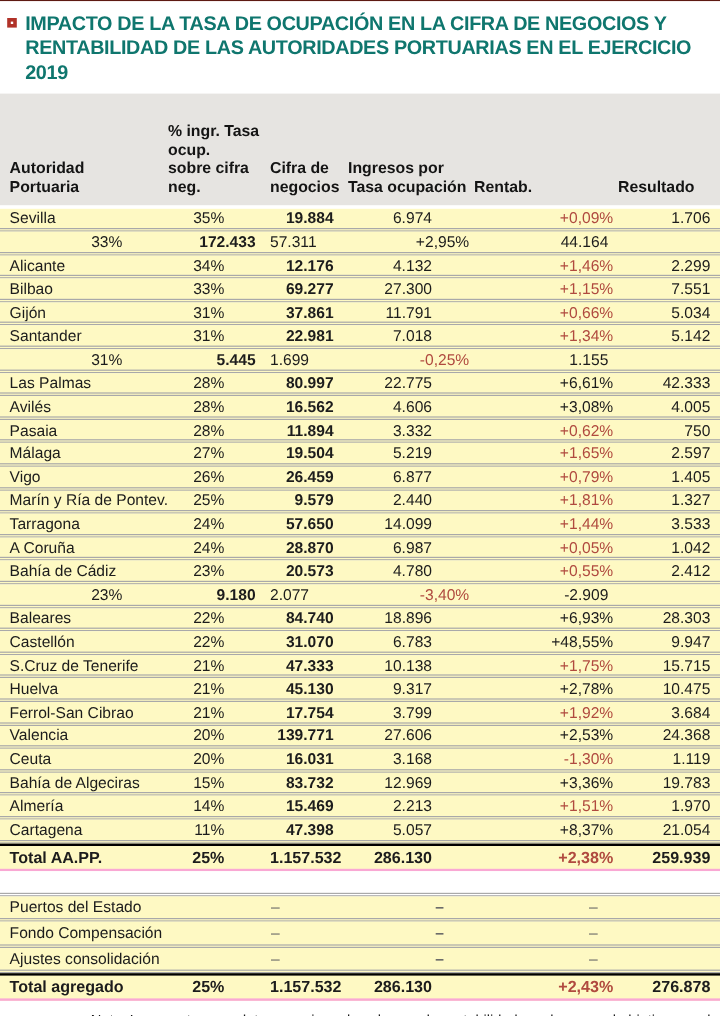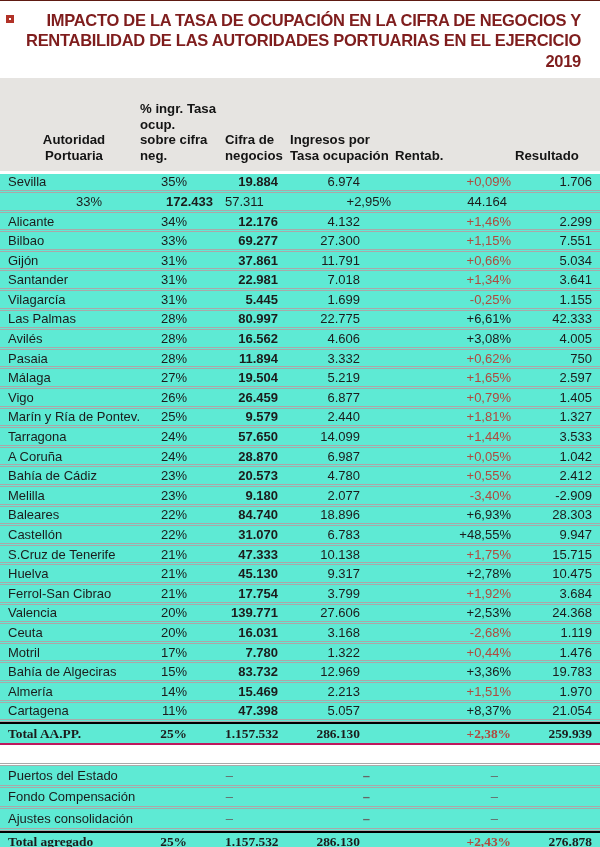--- a/index.html
+++ b/index.html
@@ -14,45 +14,45 @@
     width:600px;height:847px;background:#ffffff;
     font-family:"Liberation Sans","DejaVu Sans",sans-serif;
     color:var(--ink);overflow:hidden;
   }
   .page{width:600px;height:847px;display:flex;flex-direction:column;}
   .topbar{height:7px;background:var(--red-bar);border-top:1px solid #5e1a12;}
   .titlewrap{display:flex;align-items:flex-start;padding:9px 14px 7px 6px;background:#fff;}
   .sq{width:8px;height:8px;border:3px solid #b13228;background:#fff;margin:5px 7px 0 0;flex:0 0 auto;}
   .title{
     font-size:16.5px;font-weight:bold;line-height:1.24;letter-spacing:-0.3px;
-    color:#7f1d1d;width:560px;text-align:right;
+    color:#0f766e;width:560px;
   }
   .grid{display:grid;grid-template-columns:140px 85px 65px 105px 120px 85px;}
   .band{
     background:var(--band);padding:6px 0 7px 0;margin-bottom:3px;
     align-items:end;
   }
   .hc{font-size:13.2px;font-weight:bold;line-height:1.18;text-align:left;}
-  .hc.c0{text-align:center;padding-left:8px;}
+  .hc.c0{text-align:left;padding-left:8px;}
   .hc.c1{padding-right:4px;}
   .hc.c2{padding-right:4px;margin-top:48px;}
   .hc.c3{padding-right:4px;}
   .hc.c4{padding-right:6px;}
   .hc.c5{padding-right:8px;}
-  .row{align-items:center;height:19.6px;border-bottom:3px double var(--sep);background:#5eead4;}
+  .row{align-items:center;height:19.6px;border-bottom:3px double var(--sep);background:#fef9c3;}
   .cell{font-size:13px;text-align:right;color:#1c1c1c;white-space:nowrap;overflow:hidden;}
   .cell.c0{text-align:left;padding-left:8px;}
   .cell.c1{padding-right:38px;}
   .cell.c2{padding-right:12px;font-weight:bold;}
   .cell.c3{padding-right:35px;}
   .cell.c4{padding-right:4px;}
   .cell.c5{padding-right:8px;}
   .cell.red{color:var(--red-text);}
   .cell.dash{color:#666;}
-  .row.total{height:23px;border-top:2px solid #000;border-bottom:2px solid #be185d;font-family:Liberation Serif, serif;}
+  .row.total{height:23px;border-top:2px solid #000;border-bottom:2px solid #f9a8d4;}
   .row.total .cell{font-weight:bold;font-size:13.4px;}
   .spacer{height:21px;border-bottom:3px double var(--sep);background:#fff;}
   .row.adj{height:21.5px;gap:46px;}
   .foot{
     padding:8px 8px 2px 30px;text-align:right;
     font-size:12.2px;line-height:1.32;color:#161616;
   }
   .bottombar{height:3px;background:#1c1c1c;margin-top:2px;}
 </style>
 </head>
@@ -130,24 +130,23 @@
         <div class="cell c3">11.791</div>
         <div class="cell c4 red">+0,66%</div>
         <div class="cell c5">5.034</div>
       </div>
       <div class="row grid">
         <div class="cell c0">Santander</div>
         <div class="cell c1">31%</div>
         <div class="cell c2">22.981</div>
         <div class="cell c3">7.018</div>
         <div class="cell c4 red">+1,34%</div>
-        <div class="cell c5">3.641</div>
-      </div>
-      <div class="row grid">
-        <div class="cell c0">Vilagarcía</div>
+        <div class="cell c5">5.142</div>
+      </div>
+      <div class="row grid">
         <div class="cell c1">31%</div>
         <div class="cell c2">5.445</div>
         <div class="cell c3">1.699</div>
         <div class="cell c4 red">-0,25%</div>
         <div class="cell c5">1.155</div>
       </div>
       <div class="row grid">
         <div class="cell c0">Las Palmas</div>
         <div class="cell c1">28%</div>
         <div class="cell c2">80.997</div>
@@ -213,21 +212,20 @@
       </div>
       <div class="row grid">
         <div class="cell c0">Bahía de Cádiz</div>
         <div class="cell c1">23%</div>
         <div class="cell c2">20.573</div>
         <div class="cell c3">4.780</div>
         <div class="cell c4 red">+0,55%</div>
         <div class="cell c5">2.412</div>
       </div>
       <div class="row grid">
-        <div class="cell c0">Melilla</div>
         <div class="cell c1">23%</div>
         <div class="cell c2">9.180</div>
         <div class="cell c3">2.077</div>
         <div class="cell c4 red">-3,40%</div>
         <div class="cell c5">-2.909</div>
       </div>
       <div class="row grid">
         <div class="cell c0">Baleares</div>
         <div class="cell c1">22%</div>
         <div class="cell c2">84.740</div>
@@ -273,30 +271,22 @@
         <div class="cell c2">139.771</div>
         <div class="cell c3">27.606</div>
         <div class="cell c4">+2,53%</div>
         <div class="cell c5">24.368</div>
       </div>
       <div class="row grid">
         <div class="cell c0">Ceuta</div>
         <div class="cell c1">20%</div>
         <div class="cell c2">16.031</div>
         <div class="cell c3">3.168</div>
-        <div class="cell c4 red">-2,68%</div>
+        <div class="cell c4 red">-1,30%</div>
         <div class="cell c5">1.119</div>
-      </div>
-      <div class="row grid">
-        <div class="cell c0">Motril</div>
-        <div class="cell c1">17%</div>
-        <div class="cell c2">7.780</div>
-        <div class="cell c3">1.322</div>
-        <div class="cell c4 red">+0,44%</div>
-        <div class="cell c5">1.476</div>
       </div>
       <div class="row grid">
         <div class="cell c0">Bahía de Algeciras</div>
         <div class="cell c1">15%</div>
         <div class="cell c2">83.732</div>
         <div class="cell c3">12.969</div>
         <div class="cell c4">+3,36%</div>
         <div class="cell c5">19.783</div>
       </div>
       <div class="row grid">

